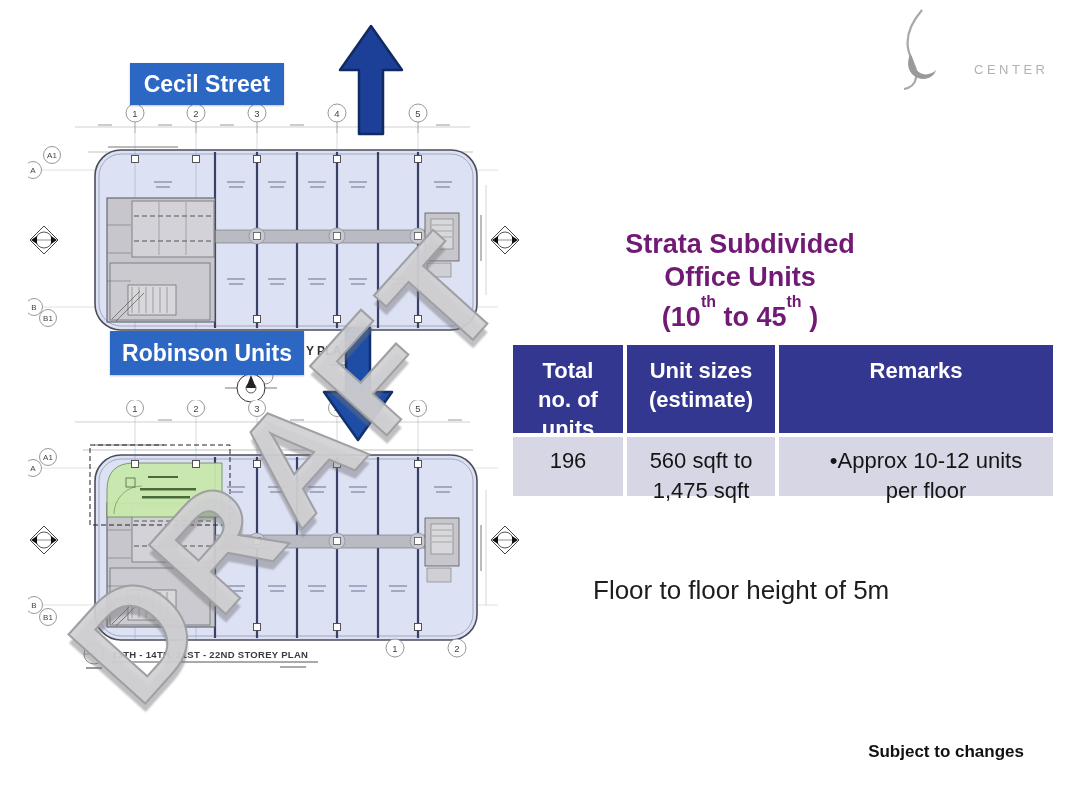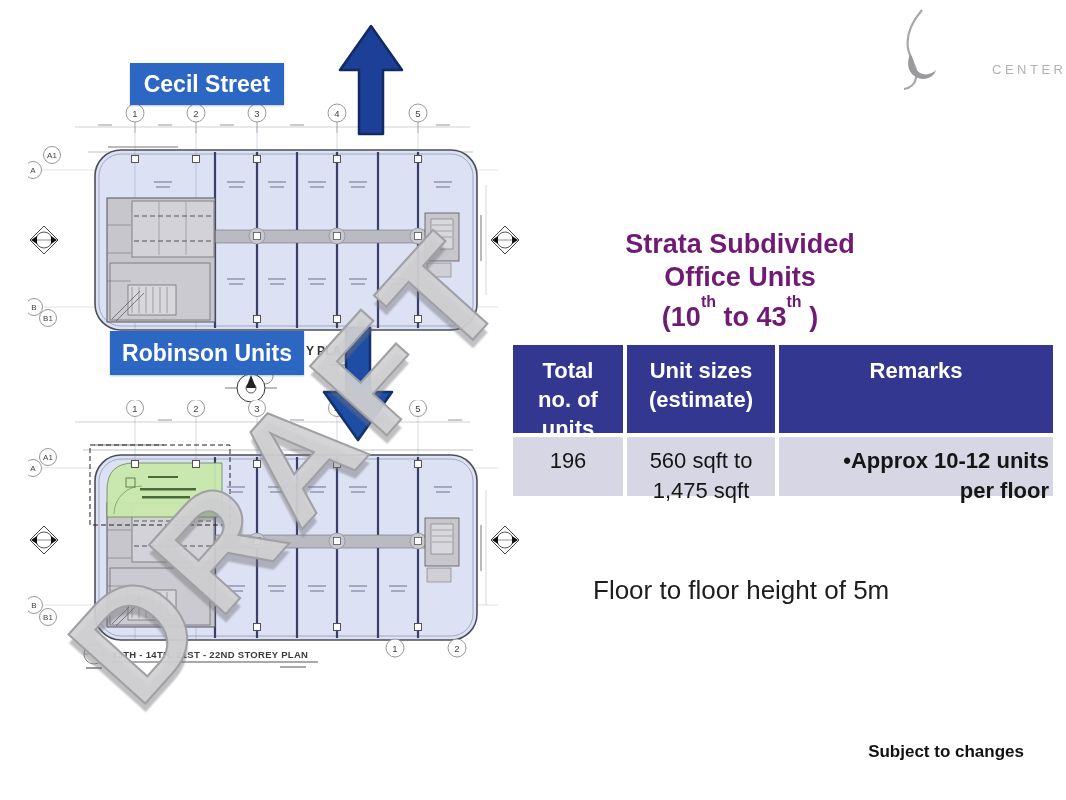--- a/index.html
+++ b/index.html
@@ -6,21 +6,21 @@
   html,body { background:#e8e8e8; }
   .slide {
     position:relative; width:1066px; height:800px; background:#ffffff;
     font-family:"Liberation Sans", sans-serif; overflow:hidden; margin:0 auto;
   }
   
   .logo { position:absolute; right:24px; top:6px; width:150px; height:84px; }
   .logo-brand { position:absolute; left:48px; top:16px; font-size:38px; letter-spacing:3px;
     color:#9a9a9c; font-weight:400; }
   .logo-sub { position:absolute; left:82px; top:56px; font-size:13px; letter-spacing:3.5px;
-    color:#b2b2b4; font-weight:400;margin-left:18px; }
+    color:#b2b2b4; font-weight:400; }
   
   .street-label { position:absolute; background:#2C67C3; color:#ffffff; font-weight:bold;
     display:flex; align-items:center; justify-content:center; z-index:20;
     box-shadow:0 1px 2px rgba(0,0,0,0.25); }
   .cecil { left:130px; top:63px; width:154px; height:42px; font-size:23px; }
   .robinson { left:110px; top:331px; width:194px; height:44px; font-size:23px; }
   .caption-fragment { position:absolute; left:306px; top:344px; font-size:12px; font-weight:bold;
     color:#333; z-index:8; }
   .scale-mark { position:absolute; left:330px; top:364px; width:24px; height:2px; background:#aaa; z-index:8; }
   .arrow-svg { position:absolute; z-index:20; }
@@ -41,21 +41,21 @@
   
   .title-block { position:absolute; left:560px; top:228px; width:360px; text-align:center;
     color:#701a75; font-weight:bold; font-size:27px; line-height:33px; z-index:5; }
   .title-block sup { font-size:16px; position:relative; top:-9px; font-weight:bold; }
   .units-table { position:absolute; left:513px; top:345px; width:540px; display:grid;
     grid-template-columns:110px 148px 274px; gap:4px; z-index:5; }
   .th { background:#33378F; color:#ffffff; font-weight:bold; font-size:22px; text-align:center;
     height:88px; padding-top:11px; line-height:29px; }
   .td { background:#D6D6E4; color:#151515; font-size:22px; text-align:center; height:59px;
     padding-top:9px; line-height:30px; }
-  .td.left { text-align:right; padding-left:24px; padding-right:4px;font-weight:bold; }
+  .td.left { text-align:center; padding-left:24px; padding-right:4px; }
   .floor-note { position:absolute; left:593px; top:575px; font-size:26px; color:#1d1d1d; z-index:5; }
   .disclaimer { position:absolute; right:42px; top:742px; font-size:17px; font-weight:bold;
     color:#111; z-index:5; }
   svg text { font-family:"Liberation Sans", sans-serif; }
 </style>
 </head>
 <body>
 
 <div class="slide">
 
@@ -430,21 +430,21 @@
       <text x="367" y="251.5" font-size="9.5" fill="#444" text-anchor="middle">1</text>
       <text x="429" y="251.5" font-size="9.5" fill="#444" text-anchor="middle">2</text>
     </g>
   </svg>
 
   <div class="draft">DRAFT</div>
 
   <div class="title-block">
     <div>Strata Subdivided</div>
     <div>Office Units</div>
-    <div><span>(10</span><sup>th</sup><span> to 43</span><sup>th</sup><span> )</span></div>
+    <div><span>(10</span><sup>th</sup><span> to 45</span><sup>th</sup><span> )</span></div>
   </div>
 
   <div class="units-table">
     <div class="th">
       <div>Total</div>
       <div>no. of</div>
       <div>units</div>
     </div>
     <div class="th">
       <div>Unit sizes</div>

